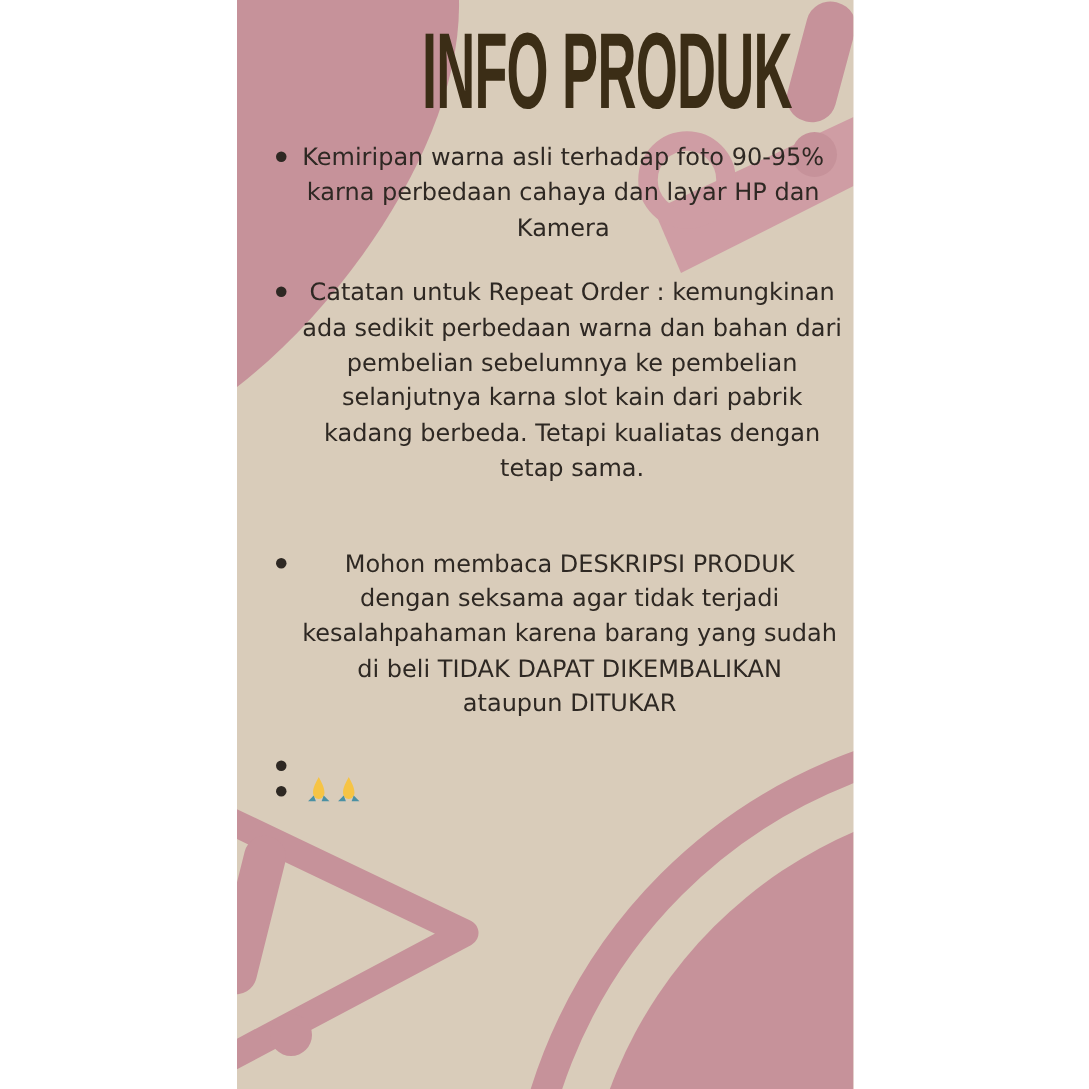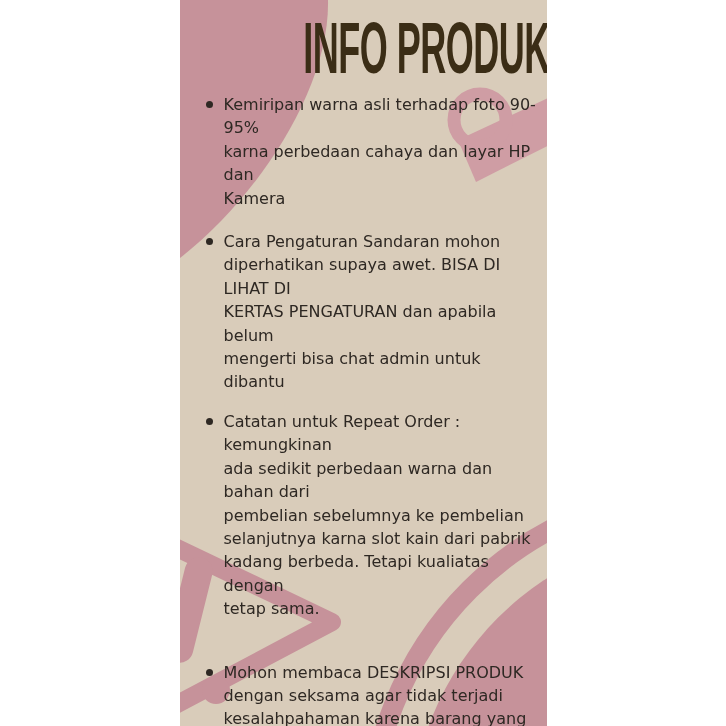--- a/index.html
+++ b/index.html
@@ -4,21 +4,21 @@
 <style>
   html,body{margin:0;padding:0;}
   .canvas{
     width:726px;height:726px;
     background:var(--canvas,#ffffff);
     position:relative;
     font-family:"DejaVu Sans",sans-serif;
     overflow:hidden;
   }
   .card{
-    width:367px;height:726px;
+    width:411px;height:726px;
     margin:0 auto;
     position:relative;
     overflow:hidden;
     background:var(--card-background,#d9ccba);
   }
   .deco{
     position:absolute;inset:0;width:411px;height:726px;
     pointer-events:none;z-index:0;
   }
   .title-wrap{
@@ -53,21 +53,21 @@
   }
   .bullet.m16{margin-bottom:16px;}
   .bullet.m18{margin-bottom:18px;margin-top:40px;}
   .bullet.m2{margin-bottom:2px;}
   .dot{
     flex:none;
     width:7px;height:7px;border-radius:50%;
     background:var(--body-text,#2e2823);
     margin-top:8px;
   }
-  .btext{white-space:pre-line;}
+  .btext{white-space:pre-line;text-align:center;}
   .emoji{
     display:inline-block;
     width:19px;height:19px;
     vertical-align:-3px;
     margin-left:1px;
   }
 </style>
 </head>
 <body>
 
@@ -106,27 +106,20 @@
 
     <div class="bullets">
 
       <div class="bullet">
         <span class="dot"></span>
         <span class="btext">Kemiripan warna asli terhadap foto 90-95%
 karna perbedaan cahaya dan layar HP dan
 Kamera</span>
       </div>
 
-      <div class="bullet m16">
-        <span class="dot"></span>
-        <span class="btext">Cara Pengaturan Sandaran mohon
-diperhatikan supaya awet. BISA DI LIHAT DI
-KERTAS PENGATURAN dan apabila belum
-mengerti bisa chat admin untuk dibantu</span>
-      </div>
 
       <div class="bullet">
         <span class="dot"></span>
         <span class="btext">Catatan untuk Repeat Order : kemungkinan
 ada sedikit perbedaan warna dan bahan dari
 pembelian sebelumnya ke pembelian
 selanjutnya karna slot kain dari pabrik
 kadang berbeda. Tetapi kualiatas dengan
 tetap sama.</span>
       </div>

